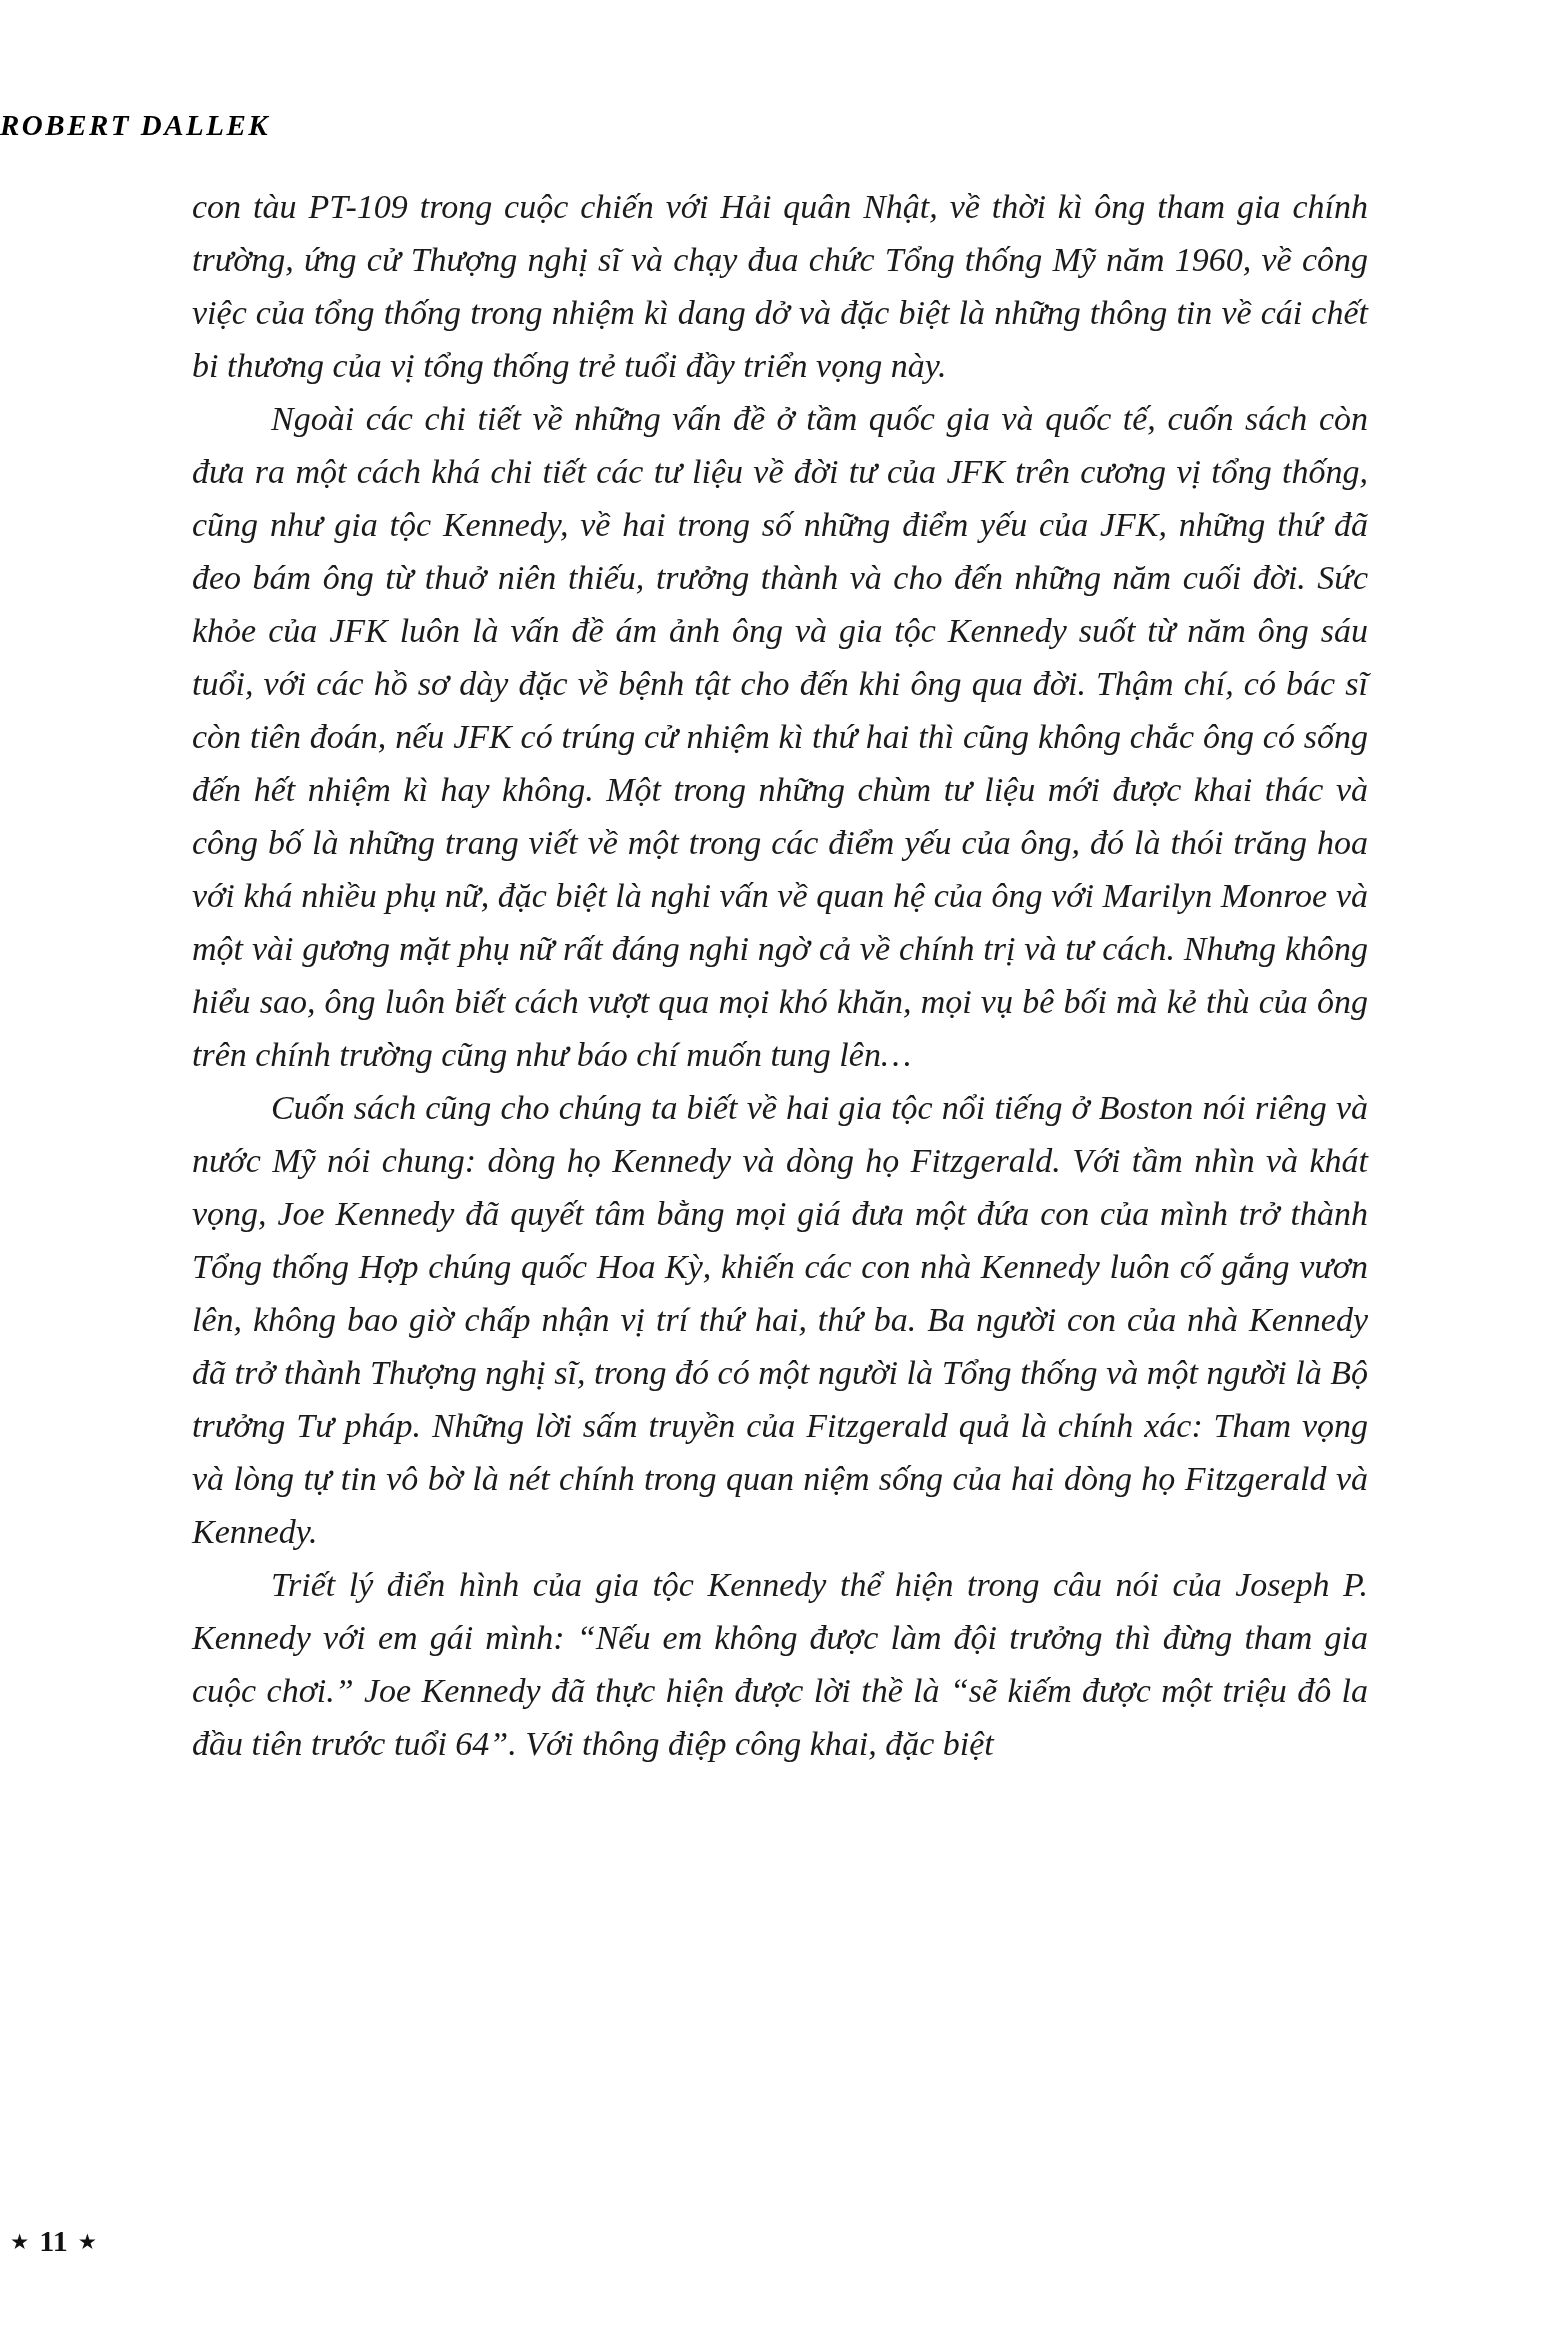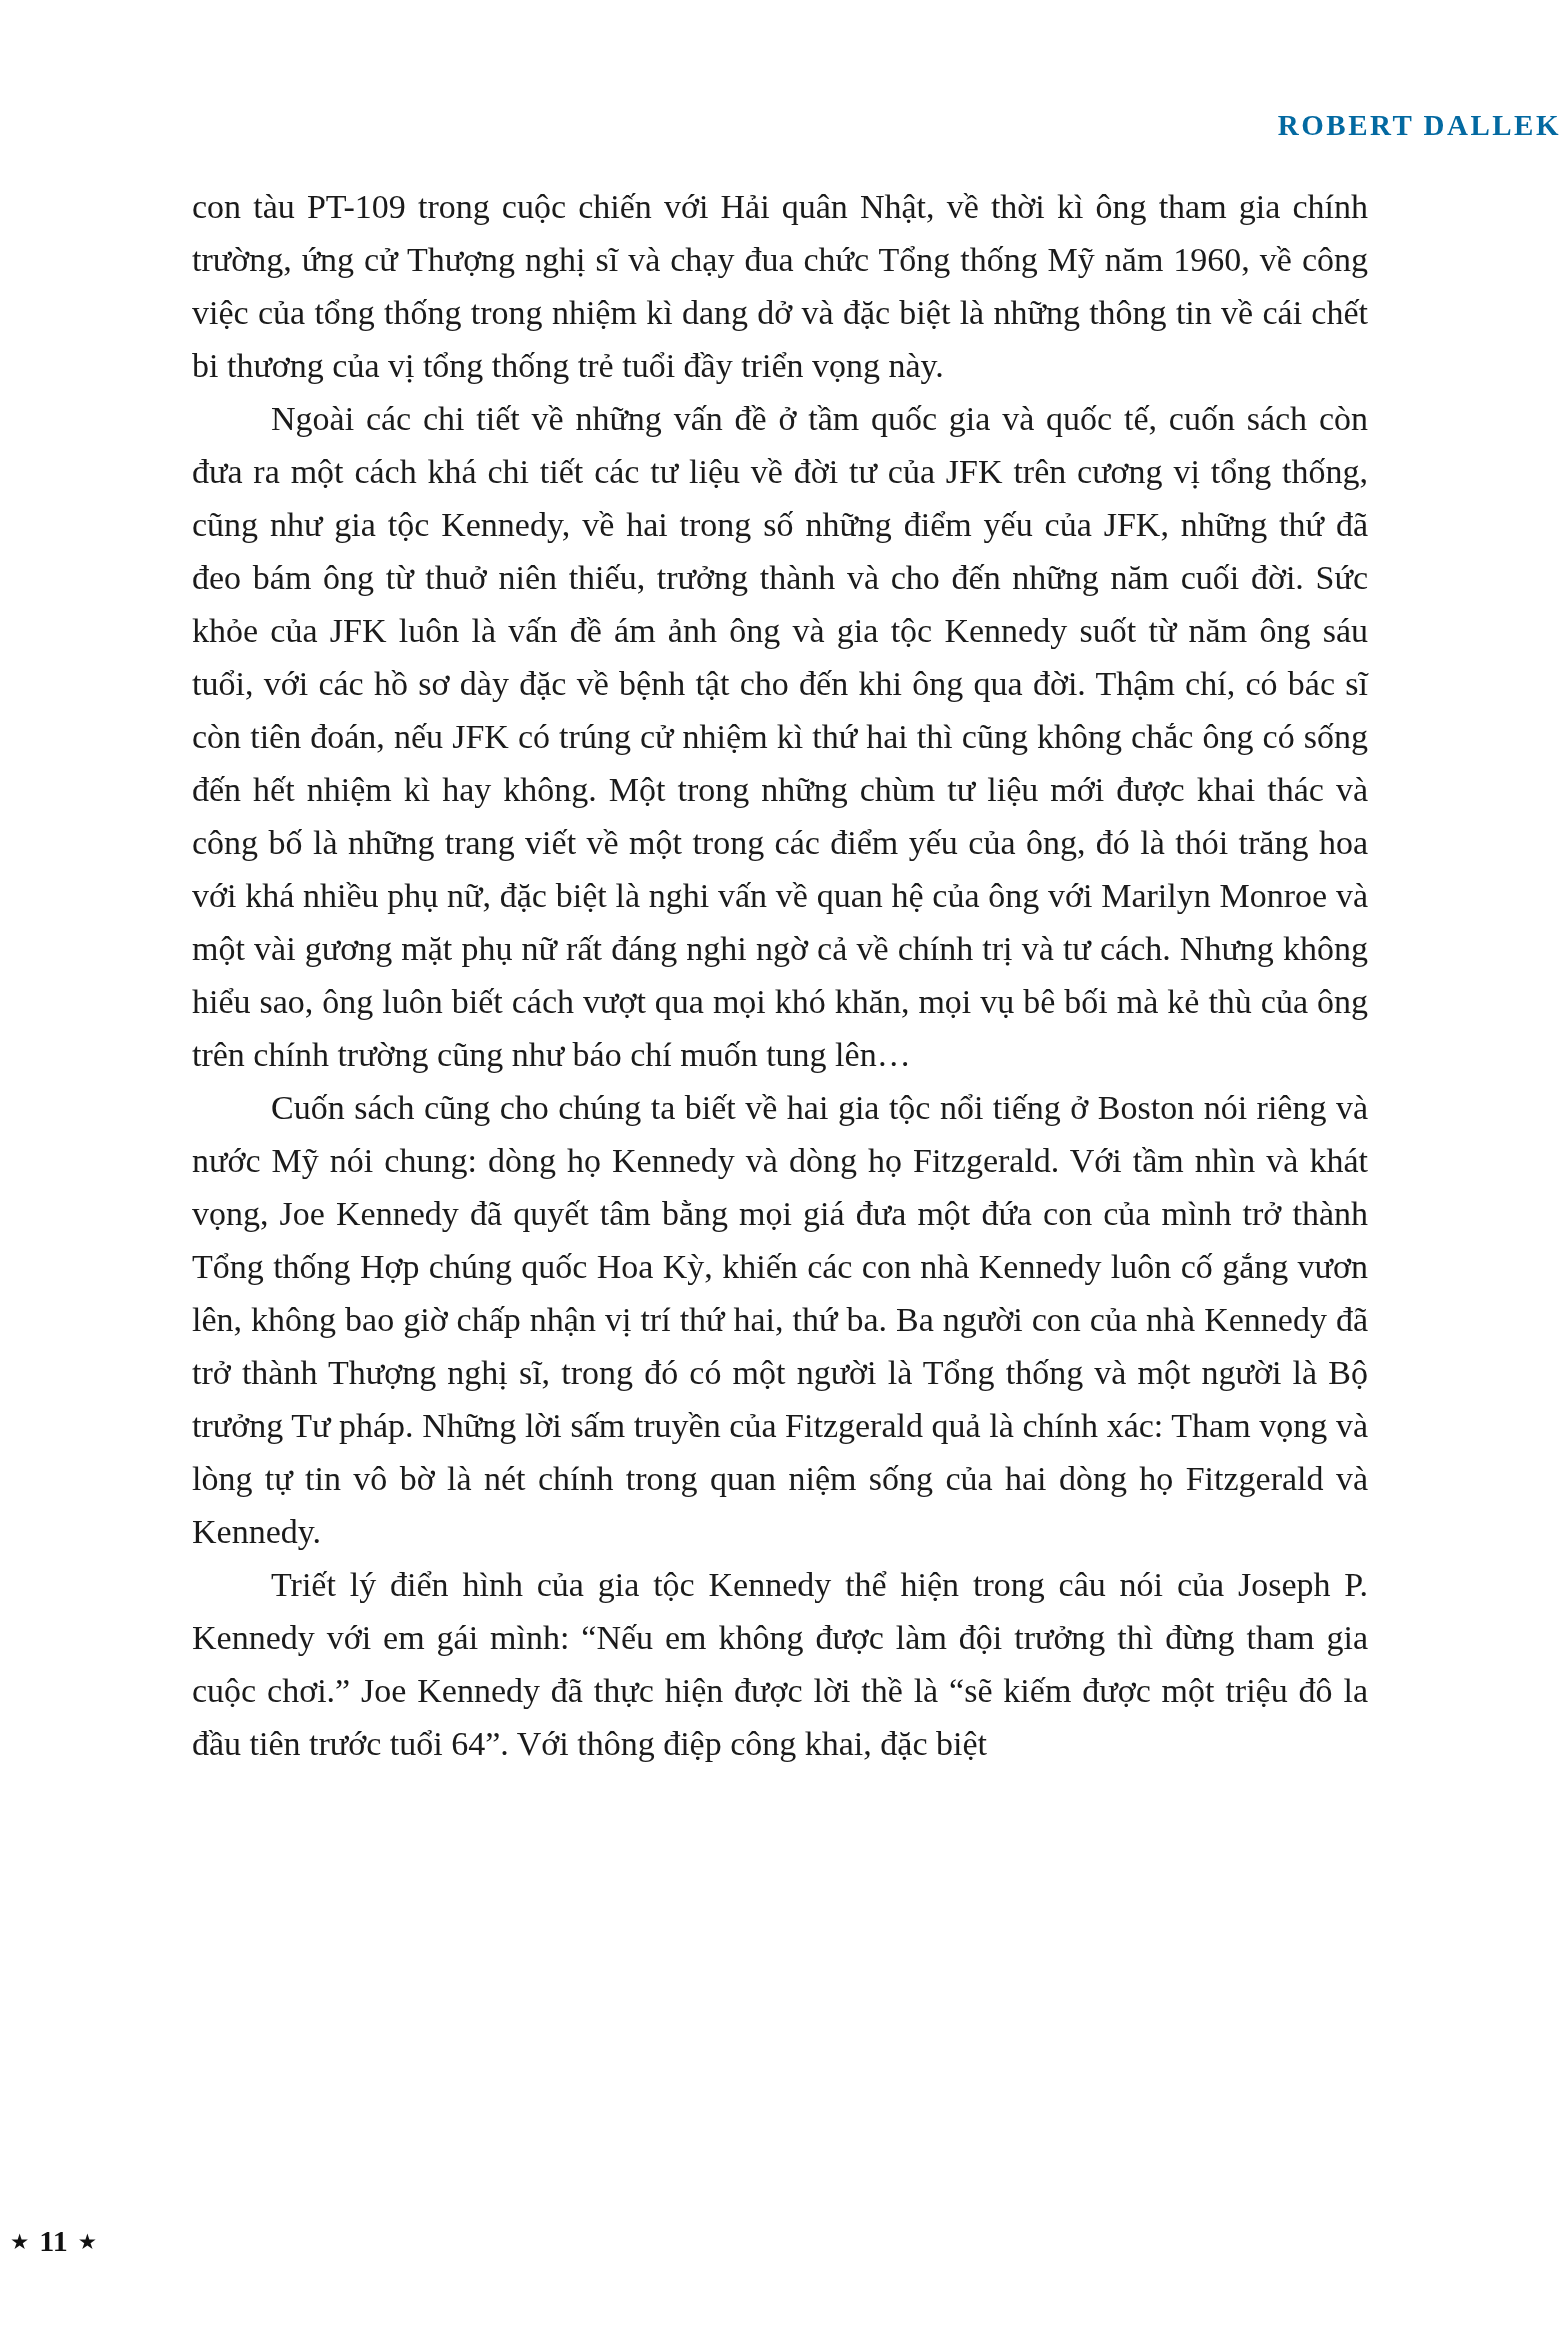--- a/index.html
+++ b/index.html
@@ -15,39 +15,41 @@
     color: #1b1b1b;
     font-family: "Liberation Serif", "DejaVu Serif", serif;
     overflow: hidden;
     box-sizing: border-box;
   }
   .running-header {
     position: absolute;
     top: 109px;
     left: 0;
     right: 0;
-    text-align: right;
+    text-align: left;
     font-size: 29px;
     font-weight: 700;
     letter-spacing: 2.5px;
-    color: #0369a1;
+    color: #000000;
+    font-style: italic;
   }
   .body-text {
     position: absolute;
     top: 180px;
     left: 192px;
     width: 1176px;
     font-size: 34px;
     line-height: 53px;
     text-align: justify;
     color: #1b1b1b;
   }
   .para {
     margin: 0;
     padding: 0;
+    font-style: italic;
   }
   .para.indent {
     text-indent: 79px;
   }
   .footer {
     position: absolute;
     left: 0;
     right: 0;
     bottom: 84px;
     text-align: left;

